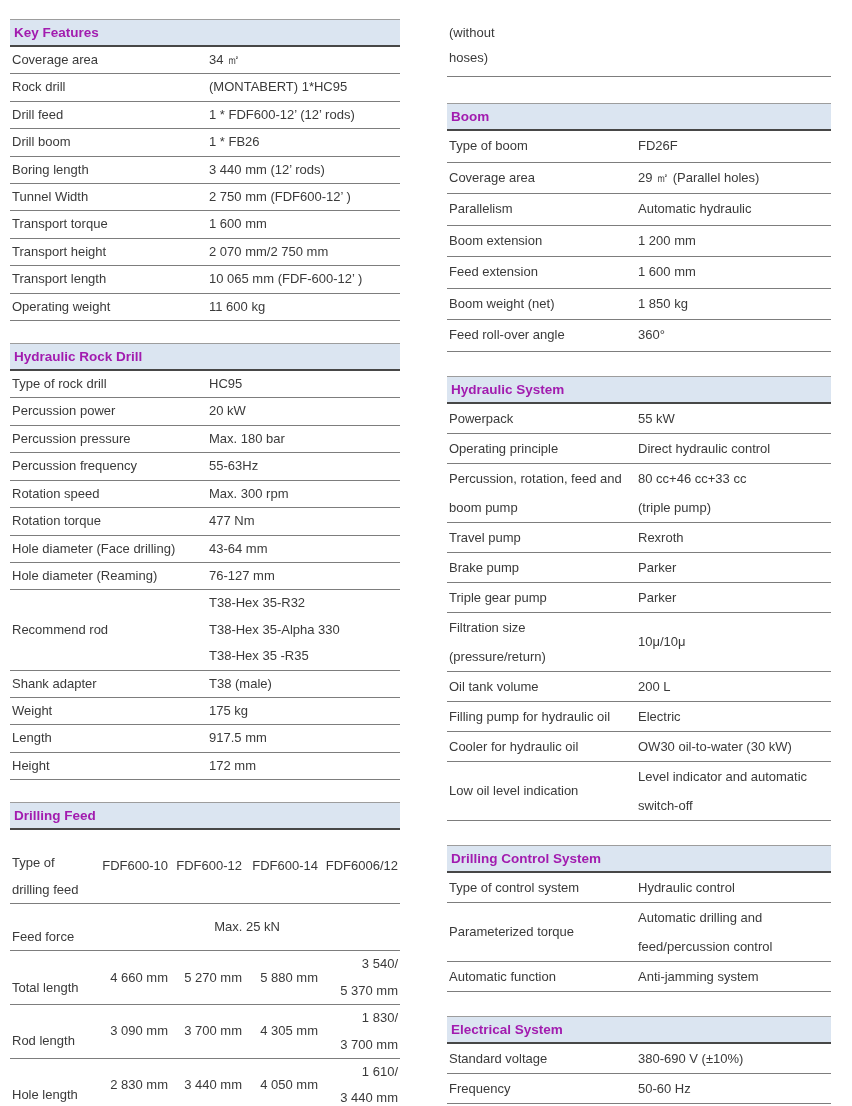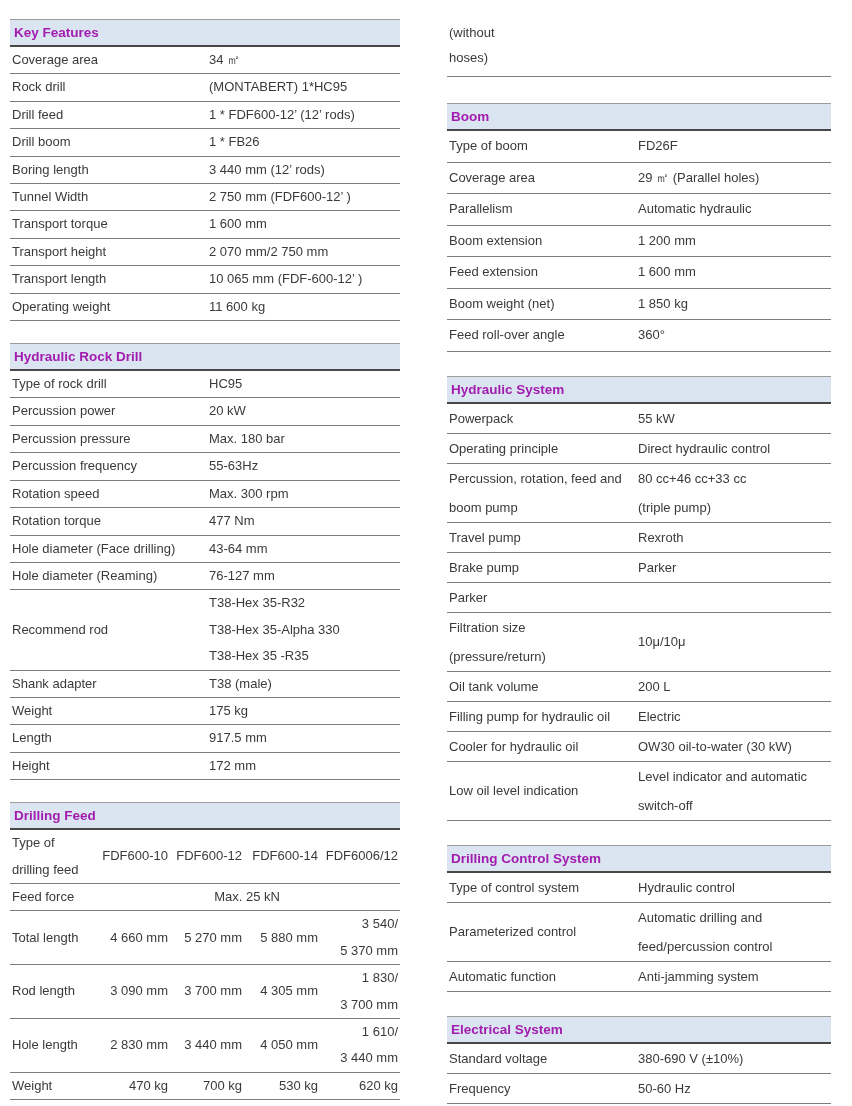--- a/index.html
+++ b/index.html
@@ -44,21 +44,21 @@
   .rh31 .cell { line-height:30.5px; }
 
   .col-left  .label { flex:0 0 197px; }
   .col-right .label { flex:0 0 189px; }
   .value { flex:1 1 auto; }
 
   .pre { white-space:pre; }
   .preline { white-space:pre-line; }
 
   
-  .feed .label { flex:0 0 84px; }
+  .feed .label { flex:0 0 84px;margin-top:20px; }
   .feed .gcol  { text-align:right; }
   .feed .g0 { flex:0 0 72px; }
   .feed .g1 { flex:0 0 74px; }
   .feed .g2 { flex:0 0 76px; }
   .feed .g3 { flex:1 1 auto; }
   .span-center { text-align:center; }
 
   
   .fragment {
     margin-top:20px;
@@ -276,20 +276,21 @@
         </div>
         <div class="row">
           <div class="cell label">Travel pump</div>
           <div class="cell value">Rexroth</div>
         </div>
         <div class="row">
           <div class="cell label">Brake pump</div>
           <div class="cell value">Parker</div>
         </div>
         <div class="row">
+          <div class="cell label">Triple gear pump</div>
           <div class="cell value">Parker</div>
         </div>
         <div class="row">
           <div class="cell label pre">Filtration size
 (pressure/return)</div>
           <div class="cell value">10μ/10μ</div>
         </div>
         <div class="row">
           <div class="cell label">Oil tank volume</div>
           <div class="cell value">200 L</div>
@@ -307,21 +308,21 @@
           <div class="cell value">Level indicator and automatic switch-off</div>
         </div>
       </section>
     <section class="spec-table">
         <div class="thead">Drilling Control System</div>
         <div class="row">
           <div class="cell label">Type of control system</div>
           <div class="cell value">Hydraulic control</div>
         </div>
         <div class="row">
-          <div class="cell label">Parameterized control</div>
+          <div class="cell label">Parameterized torque</div>
           <div class="cell value">Automatic drilling and feed/percussion control</div>
         </div>
         <div class="row">
           <div class="cell label">Automatic function</div>
           <div class="cell value">Anti-jamming system</div>
         </div>
       </section>
     <section class="spec-table">
         <div class="thead">Electrical System</div>
         <div class="row">

